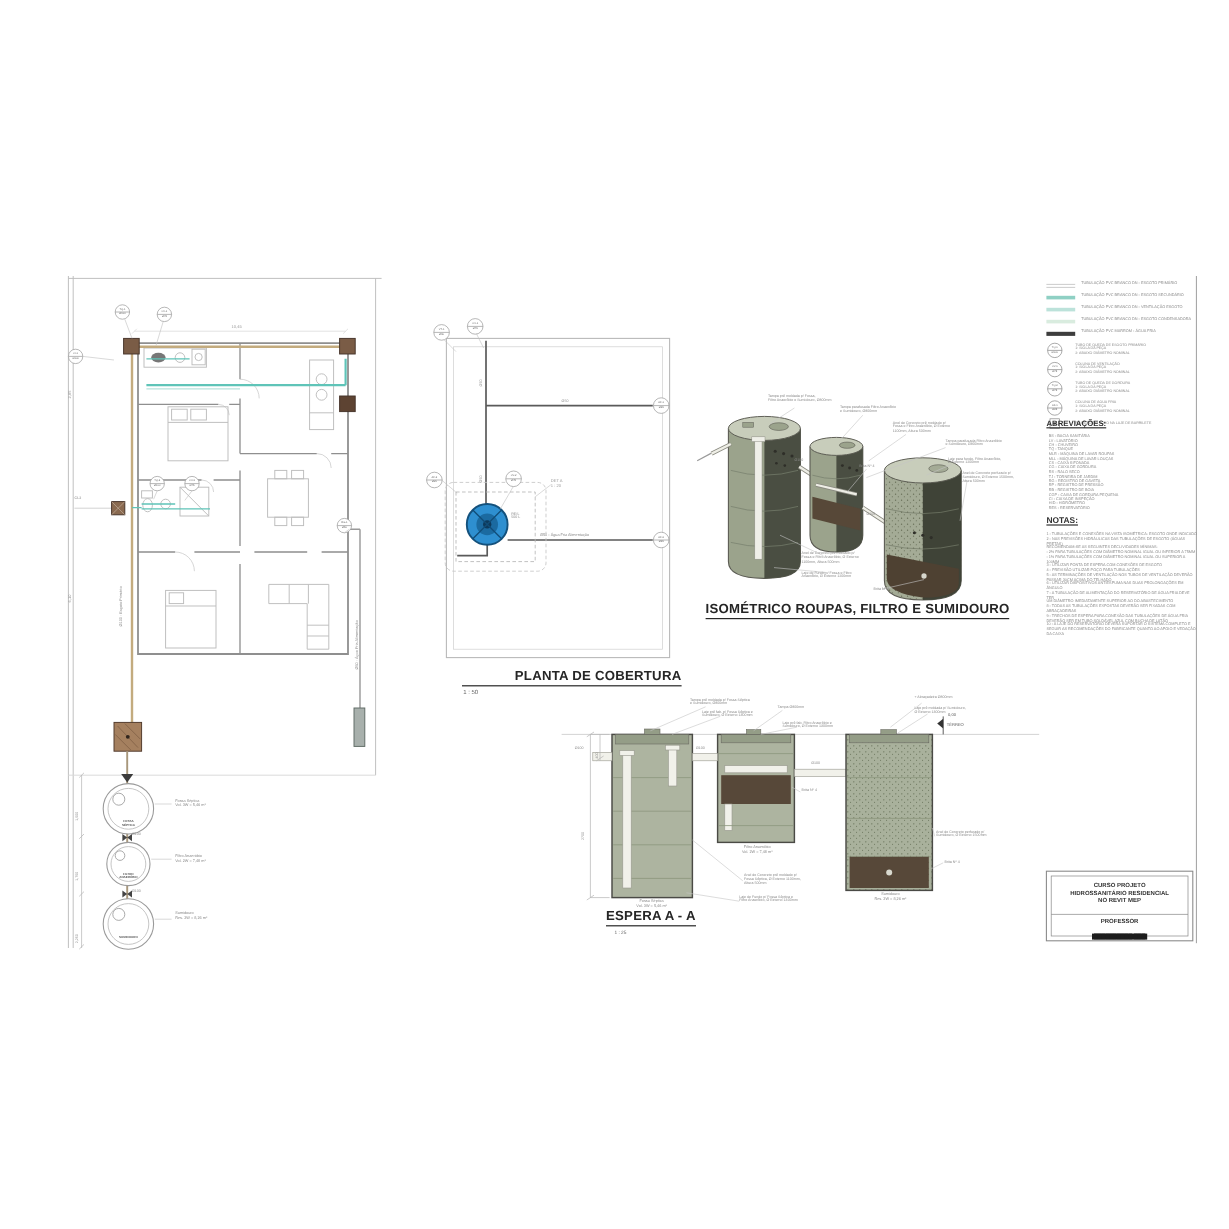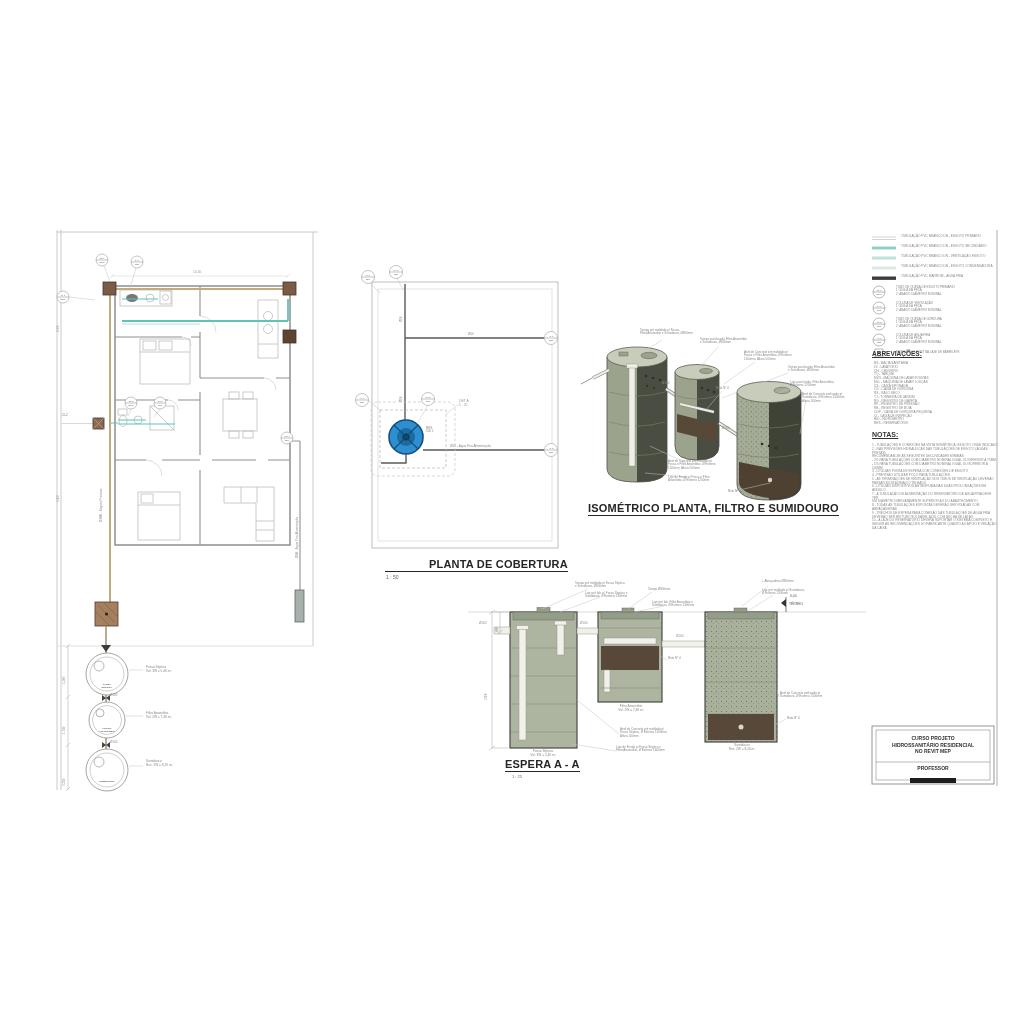--- a/index.html
+++ b/index.html
@@ -346,21 +346,21 @@
 Altura 500mm</div>
 <div class="t t0" style="left:668px;top:460px;width:60px;">Anel de Concreto pré moldado p/
 Fossa e Filtro Anaeróbio, Ø Externo
 1100mm, Altura 500mm</div>
 <div class="t t0" style="left:668px;top:476px;width:60px;">Laje de Fundo p/ Fossa e Filtro
 Anaeróbio, Ø Externo 1200mm</div>
 <div class="t t0" style="left:716px;top:387px;">Brita Nº 4</div>
 <div class="t t0" style="left:728px;top:490px;">Brita Nº 4</div>
 <div class="t t0" style="left:662px;top:382px;">Ø100</div>
 <div class="t t0" style="left:722px;top:427px;">Ø100</div>
-<div class="t h1" style="left:588px;top:502px;">ISOMÉTRICO PLANTA, FILTRO E SUMIDOURO</div>
+<div class="t h1" style="left:588px;top:502px;">ISOMÉTRICO ROUPAS, FILTRO E SUMIDOURO</div>
 
 <div class="t t0" style="left:575px;top:582px;width:64px;">Tampa pré moldada p/ Fossa Séptica
 e Sumidouro, Ø800mm</div>
 <div class="t t0" style="left:585px;top:592px;width:60px;">Laje pré fab. p/ Fossa Séptica e
 Sumidouro, Ø Externo 1300mm</div>
 <div class="t t0" style="left:648px;top:588px;width:30px;">Tampa Ø800mm</div>
 <div class="t t0" style="left:652px;top:601px;width:58px;">Laje pré fab. Filtro Anaeróbio e
 Sumidouro, Ø Externo 1300mm</div>
 <div class="t t0" style="left:762px;top:580px;width:48px;">+ Abraçadeira Ø800mm</div>
 <div class="t t0" style="left:762px;top:589px;width:54px;">Laje pré moldada p/ Sumidouro,

